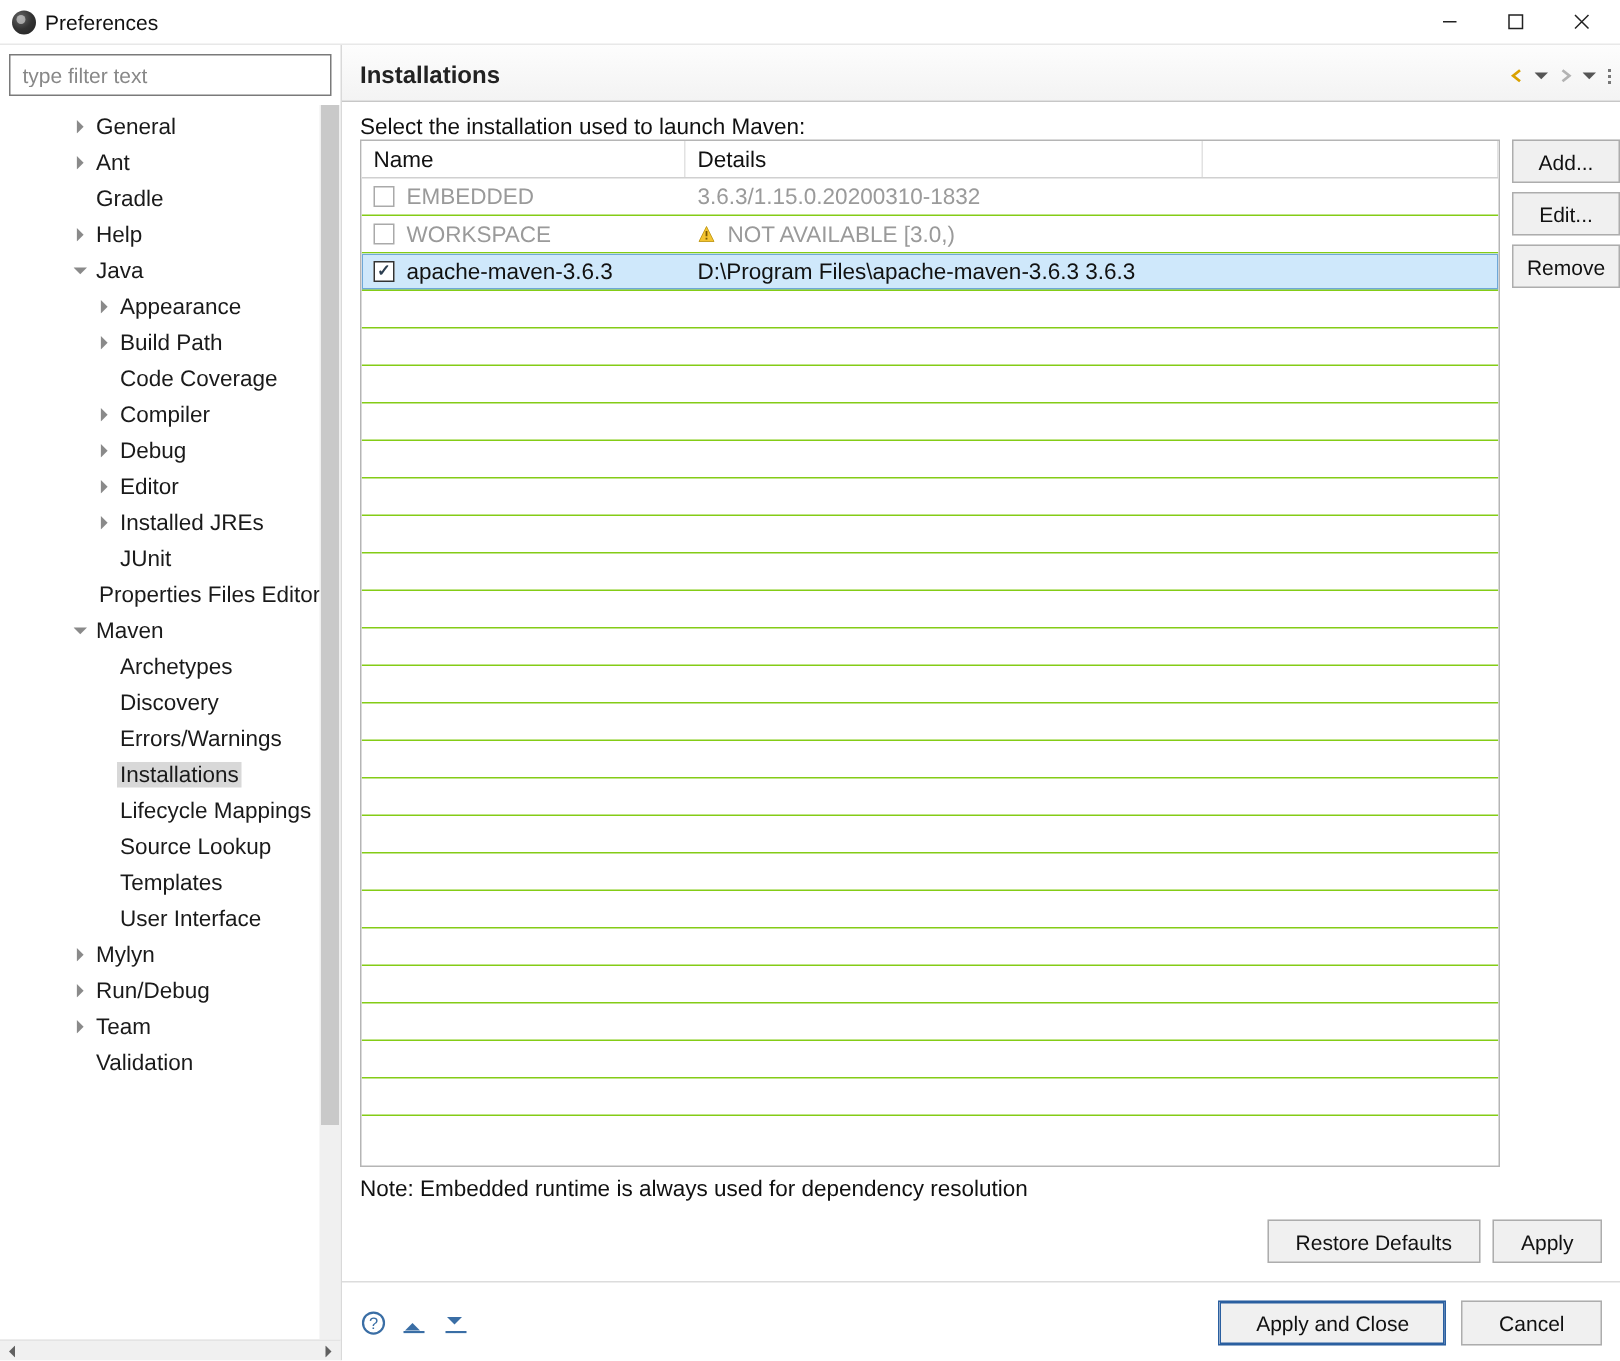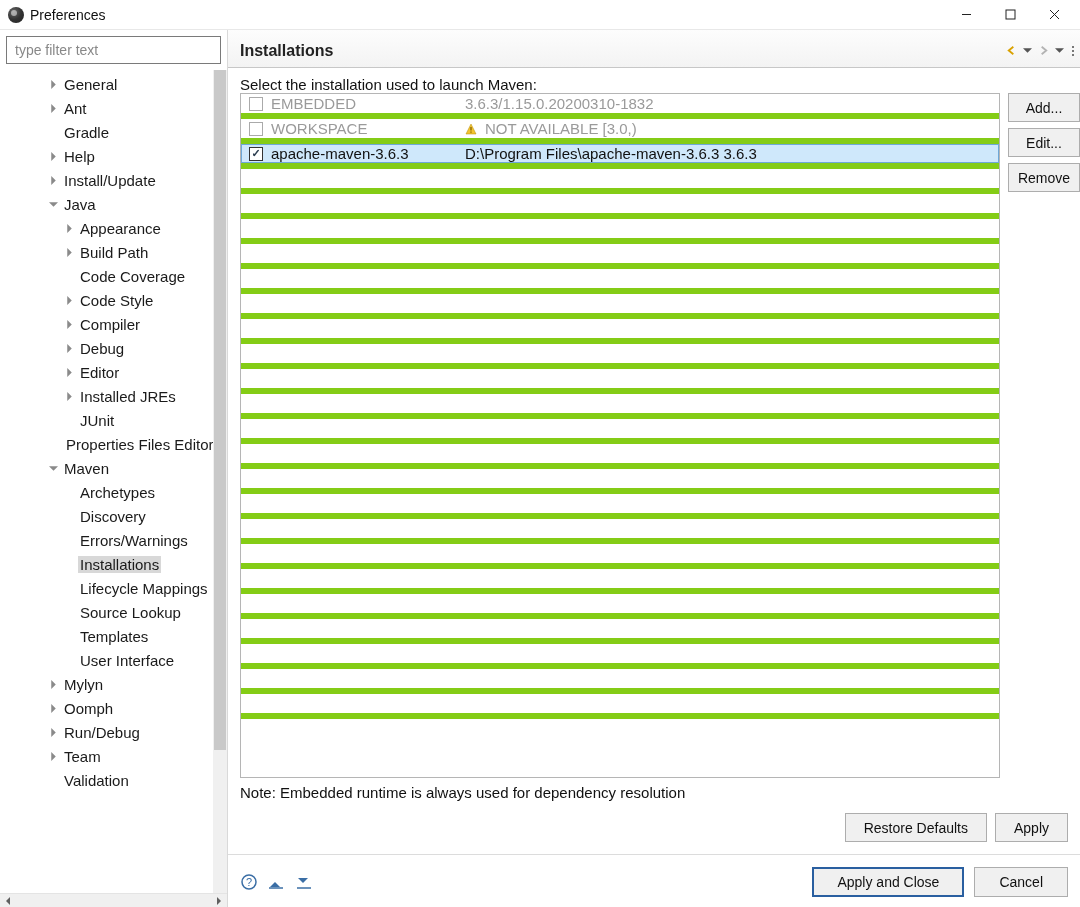--- a/index.html
+++ b/index.html
@@ -51,21 +51,21 @@
   .content{ flex:1; padding:8px 0 0 12px; display:flex; flex-direction:column; overflow:hidden;}
   .instr{ font-size:15px; margin-bottom:0; }
   .tablearea{ display:flex; gap:8px; flex:1; min-height:0;}
   .tablebox{ flex:1; border:1px solid #b5b5b5; background:#fff; display:flex; flex-direction:column; overflow:hidden; min-height:0;}
   .thead{ display:flex; height:25px; border-bottom:1px solid #d0d0d0; background:#fff; font-size:15px;}
   .th{ padding:2px 8px; border-right:1px solid #e2e2e2; display:flex; align-items:center;}
   .col-name{ width:216px;}
   .col-details{ width:345px;}
   .col-rest{ flex:1;}
   .tbody{ flex:1; overflow:hidden;}
-  .trow{ display:flex; height:25px; align-items:center; border-bottom:6px solid #84cc16;}
+  .trow{ display:flex; height:25px; align-items:center; border-bottom:1px solid #84cc16;}
   .tcell{ padding:2px 8px; display:flex; align-items:center; gap:8px; }
   .tcell.col-name{ width:216px;}
   .tcell.col-details{ width:345px; flex-shrink:0;}
   .chk{ width:14px;height:14px; border:1px solid #333; background:#fff; display:inline-flex; align-items:center; justify-content:center;}
   .chk.checked::after{ content:"✓"; font-size:11px; line-height:1; color:#2c3e50; font-weight:bold;}
   .chk.disabled{ border-color:#aaa;}
   .trow.disabled{ color:#9a9a9a;}
   .trow.selected{ background:#cfe8fb; box-shadow:inset 0 0 0 1px #6ea8d8;}
   .warn-icon{ width:12px;height:12px; display:inline-flex; align-items:center; justify-content:center;}
   .warn-icon svg{width:12px;height:12px;}
@@ -145,28 +145,20 @@
             <span class="twisty">
               <svg viewBox="0 0 8 8">
                 <path d="M2 0 L6 4 L2 8 Z"></path>
               </svg>
             </span>
             <span class="label">Help</span>
           </div>
           <div class="tree-row depth0">
             <span class="twisty">
               <svg viewBox="0 0 8 8">
-                <path d="M2 0 L6 4 L2 8 Z"></path>
-              </svg>
-            </span>
-            <span class="label">Install/Update</span>
-          </div>
-          <div class="tree-row depth0">
-            <span class="twisty">
-              <svg viewBox="0 0 8 8">
                 <path d="M0 2 L4 6 L8 2 Z"></path>
               </svg>
             </span>
             <span class="label">Java</span>
           </div>
           <div class="tree-row depth1">
             <span class="twisty">
               <svg viewBox="0 0 8 8">
                 <path d="M2 0 L6 4 L2 8 Z"></path>
               </svg>
@@ -184,28 +176,20 @@
           <div class="tree-row depth1">
             <span class="twisty blank"></span>
             <span class="label">Code Coverage</span>
           </div>
           <div class="tree-row depth1">
             <span class="twisty">
               <svg viewBox="0 0 8 8">
                 <path d="M2 0 L6 4 L2 8 Z"></path>
               </svg>
             </span>
-            <span class="label">Code Style</span>
-          </div>
-          <div class="tree-row depth1">
-            <span class="twisty">
-              <svg viewBox="0 0 8 8">
-                <path d="M2 0 L6 4 L2 8 Z"></path>
-              </svg>
-            </span>
             <span class="label">Compiler</span>
           </div>
           <div class="tree-row depth1">
             <span class="twisty">
               <svg viewBox="0 0 8 8">
                 <path d="M2 0 L6 4 L2 8 Z"></path>
               </svg>
             </span>
             <span class="label">Debug</span>
           </div>
@@ -273,28 +257,20 @@
             <span class="twisty blank"></span>
             <span class="label">User Interface</span>
           </div>
           <div class="tree-row depth0">
             <span class="twisty">
               <svg viewBox="0 0 8 8">
                 <path d="M2 0 L6 4 L2 8 Z"></path>
               </svg>
             </span>
             <span class="label">Mylyn</span>
-          </div>
-          <div class="tree-row depth0">
-            <span class="twisty">
-              <svg viewBox="0 0 8 8">
-                <path d="M2 0 L6 4 L2 8 Z"></path>
-              </svg>
-            </span>
-            <span class="label">Oomph</span>
           </div>
           <div class="tree-row depth0">
             <span class="twisty">
               <svg viewBox="0 0 8 8">
                 <path d="M2 0 L6 4 L2 8 Z"></path>
               </svg>
             </span>
             <span class="label">Run/Debug</span>
           </div>
           <div class="tree-row depth0">
@@ -357,20 +333,25 @@
             <span></span>
             <span></span>
           </span>
       </div>
     </div>
 
     <div class="content">
       <div class="instr">Select the installation used to launch Maven:</div>
       <div class="tablearea">
         <div class="tablebox">
+          <div class="thead">
+            <div class="th col-name">Name</div>
+            <div class="th col-details">Details</div>
+            <div class="th col-rest"></div>
+          </div>
           <div class="tbody" id="tbody">
               <div class="trow disabled">
                 <div class="tcell col-name">
                   <span class="chk disabled"></span>
                   <span>EMBEDDED</span>
                 </div>
                 <div class="tcell col-details">
                   <span>3.6.3/1.15.0.20200310-1832</span>
                 </div>
               </div>

